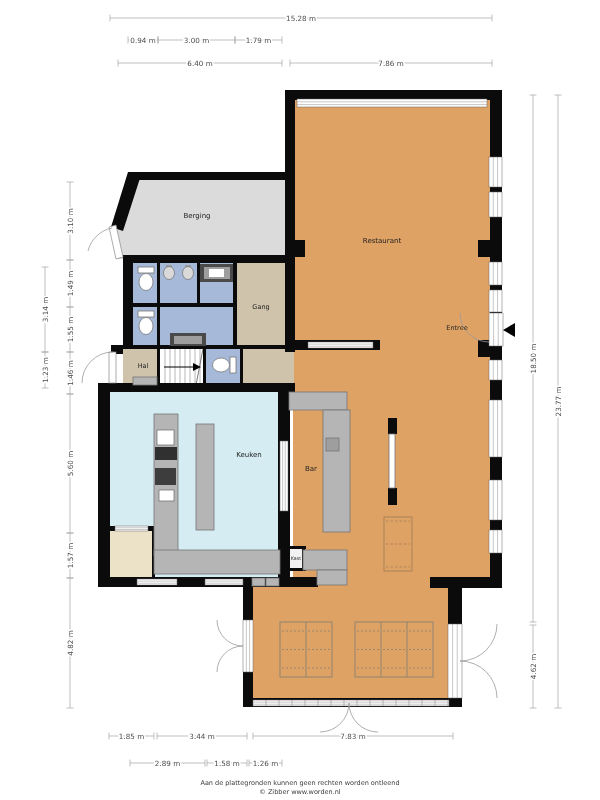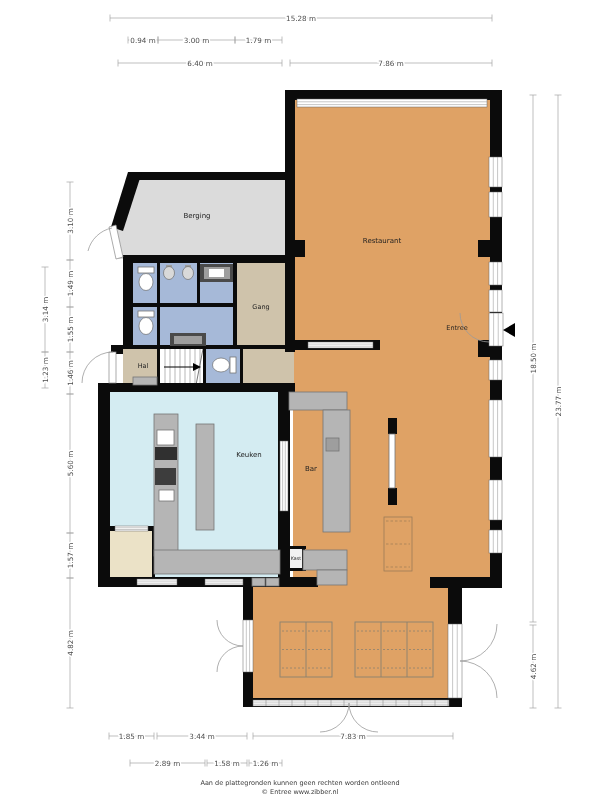--- a/index.html
+++ b/index.html
@@ -313,14 +313,14 @@
       <line x1="533" y1="625" x2="533" y2="708" stroke="#a5a5a5" stroke-width="0.7"></line>
       <line x1="529.5" y1="625" x2="536.5" y2="625" stroke="#a5a5a5" stroke-width="0.7"></line>
       <line x1="529.5" y1="708" x2="536.5" y2="708" stroke="#a5a5a5" stroke-width="0.7"></line>
       <text x="535.5" y="666.5" text-anchor="middle" font-size="7.2" fill="#4d4d4d" font-family="&quot;DejaVu Sans&quot;,sans-serif" paint-order="stroke" stroke="#ffffff" stroke-width="3" transform="rotate(-90 535.5 666.5)">4.62 m</text>
       <line x1="558" y1="95" x2="558" y2="708" stroke="#a5a5a5" stroke-width="0.7"></line>
       <line x1="554.5" y1="95" x2="561.5" y2="95" stroke="#a5a5a5" stroke-width="0.7"></line>
       <line x1="554.5" y1="708" x2="561.5" y2="708" stroke="#a5a5a5" stroke-width="0.7"></line>
       <text x="560.5" y="401.5" text-anchor="middle" font-size="7.2" fill="#4d4d4d" font-family="&quot;DejaVu Sans&quot;,sans-serif" paint-order="stroke" stroke="#ffffff" stroke-width="3" transform="rotate(-90 560.5 401.5)">23.77 m</text>
     </svg>
   <div class="footer" style="top:779px">Aan de plattegronden kunnen geen rechten worden ontleend</div>
-  <div class="footer" style="top:788px">© Entree www.zibber.nl</div>
+  <div class="footer" style="top:788px">© Zibber www.worden.nl</div>
 </div>
 
 </body></html>

